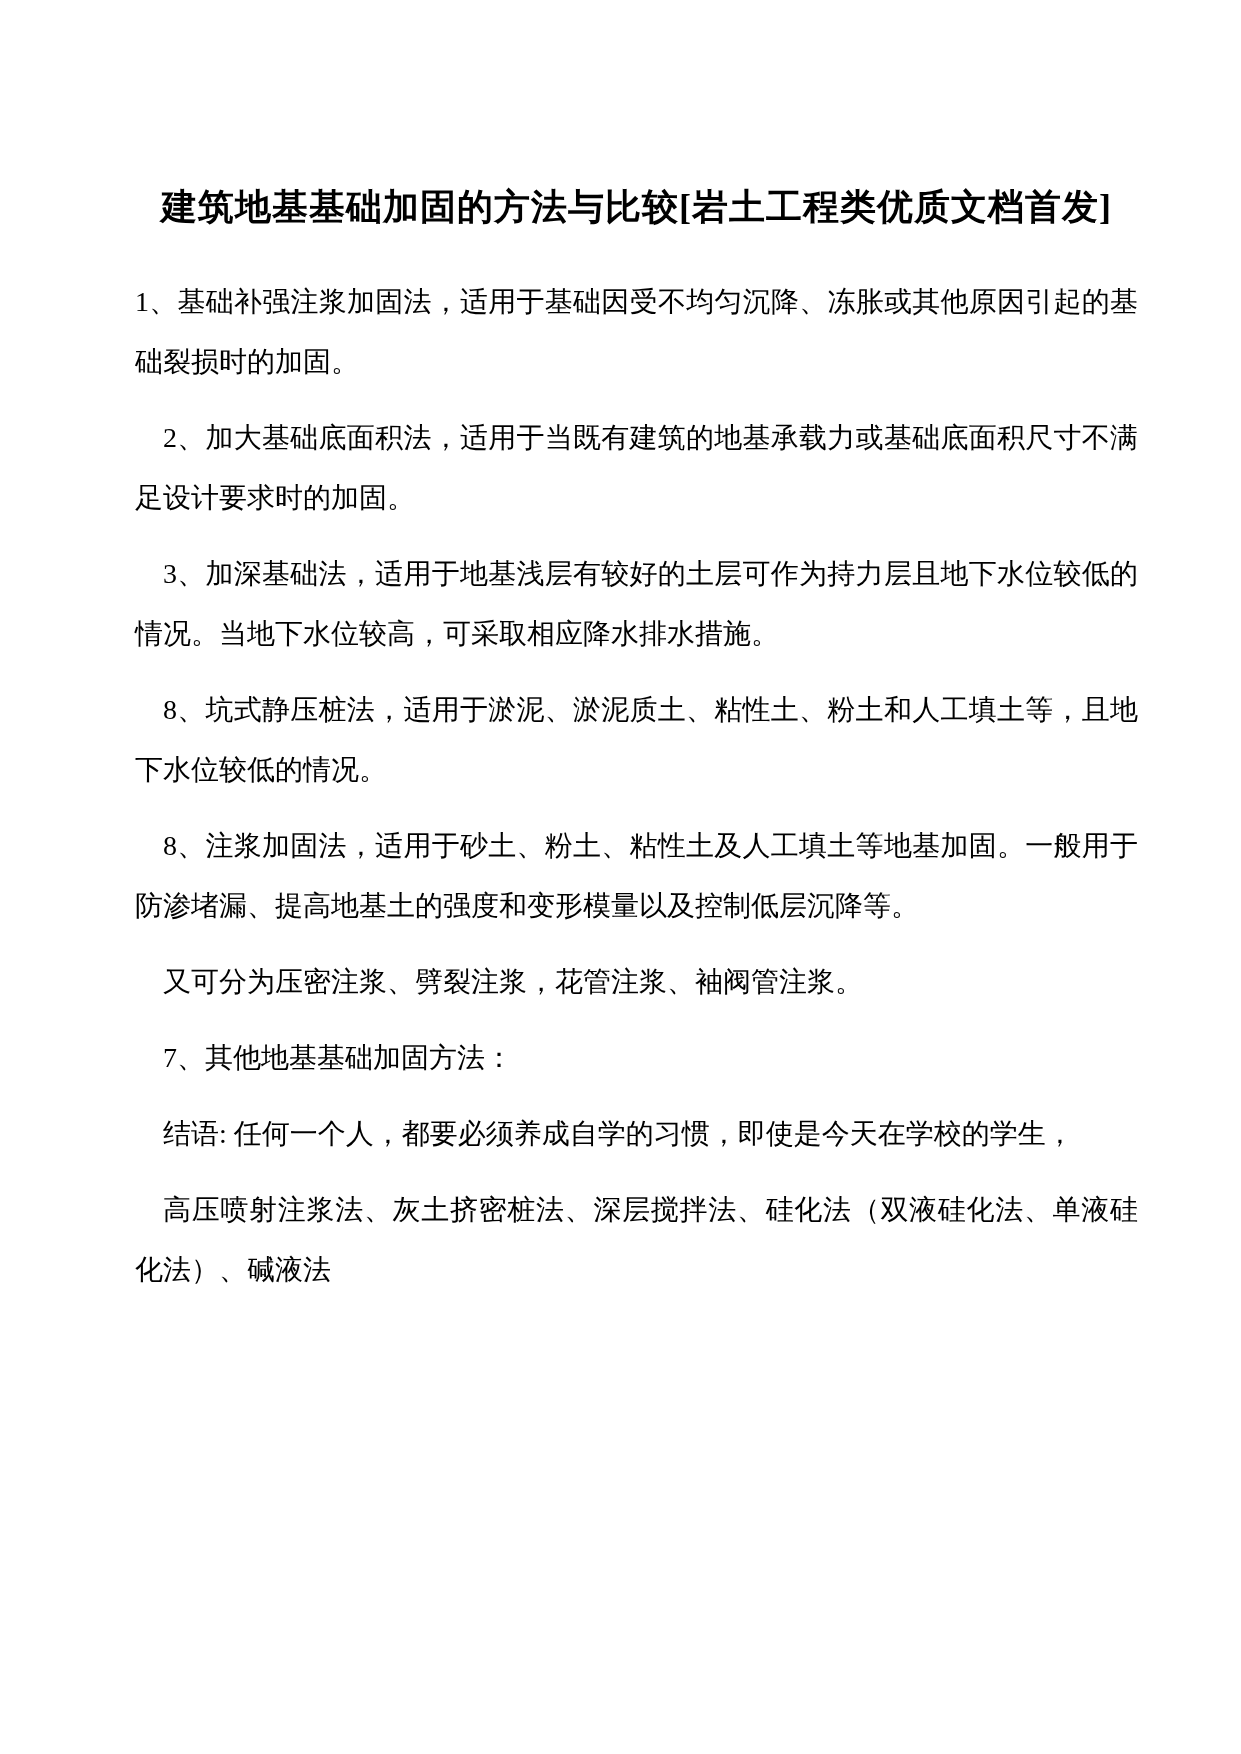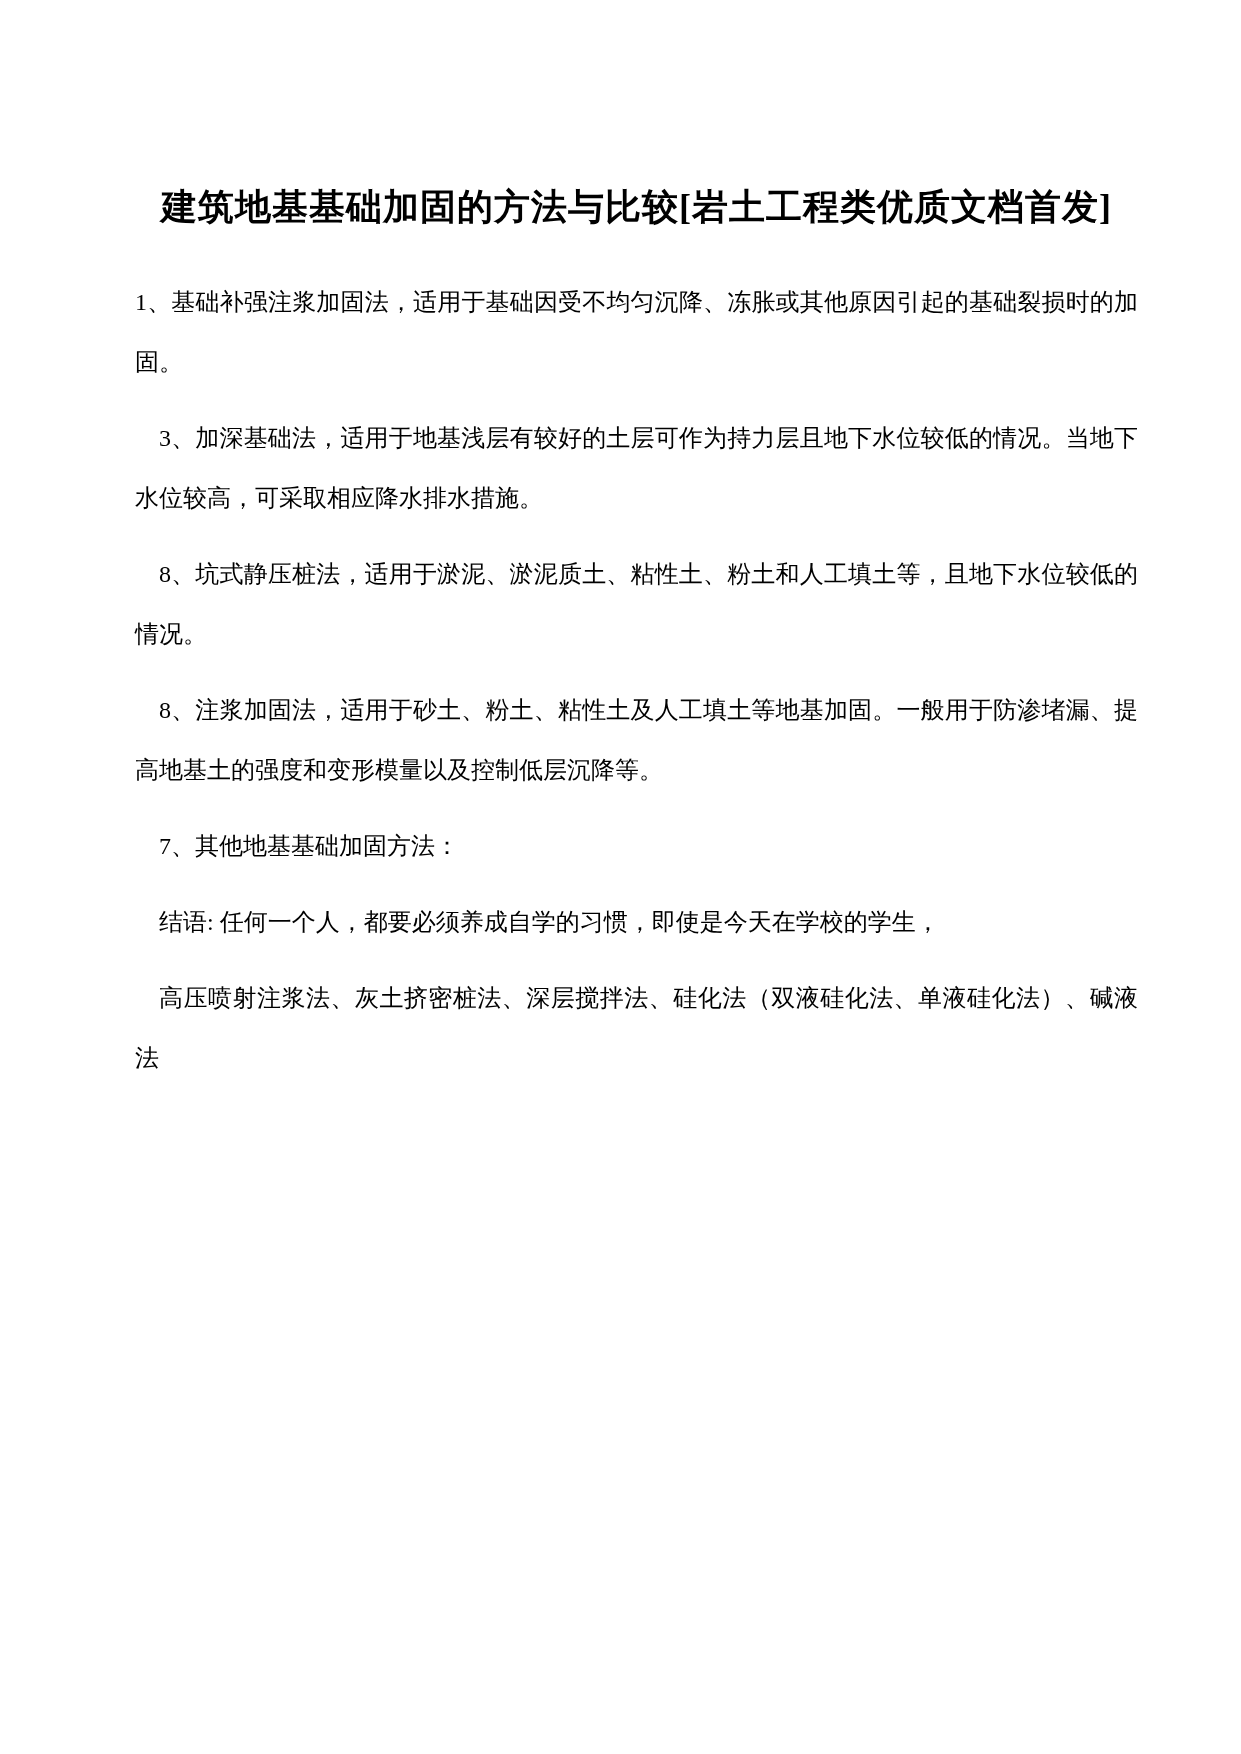--- a/index.html
+++ b/index.html
@@ -24,39 +24,41 @@
     font-size: 36px;
     font-weight: bold;
     text-align: center;
     line-height: 50px;
     letter-spacing: 1px;
   }
   .doc-body {
     margin-top: 16px;
   }
   .doc-body p {
-    font-size: 24px;
+    font-size: 28px;
     line-height: 60px;
     text-align: justify;
     text-indent: 1em;
     word-break: break-all;
   }
   .doc-body p.no-indent {
     text-indent: 0;
   }
 </style>
 </head>
 <body>
 
 <div class="page">
   <div class="content">
     <h1 class="doc-title">建筑地基基础加固的方法与比较[岩土工程类优质文档首发]</h1>
     <div class="doc-body">
       <p class="no-indent">1、基础补强注浆加固法，适用于基础因受不均匀沉降、冻胀或其他原因引起的基础裂损时的加固。</p>
+      <p>2、加大基础底面积法，适用于当既有建筑的地基承载力或基础底面积尺寸不满足设计要求时的加固。</p>
       <p>3、加深基础法，适用于地基浅层有较好的土层可作为持力层且地下水位较低的情况。当地下水位较高，可采取相应降水排水措施。</p>
       <p>8、坑式静压桩法，适用于淤泥、淤泥质土、粘性土、粉土和人工填土等，且地下水位较低的情况。</p>
       <p>8、注浆加固法，适用于砂土、粉土、粘性土及人工填土等地基加固。一般用于防渗堵漏、提高地基土的强度和变形模量以及控制低层沉降等。</p>
+      <p>又可分为压密注浆、劈裂注浆，花管注浆、袖阀管注浆。</p>
       <p>7、其他地基基础加固方法：</p>
       <p>结语: 任何一个人，都要必须养成自学的习惯，即使是今天在学校的学生，</p>
       <p>高压喷射注浆法、灰土挤密桩法、深层搅拌法、硅化法（双液硅化法、单液硅化法）、碱液法</p>
     </div>
   </div>
 </div>
 
 </body></html>

